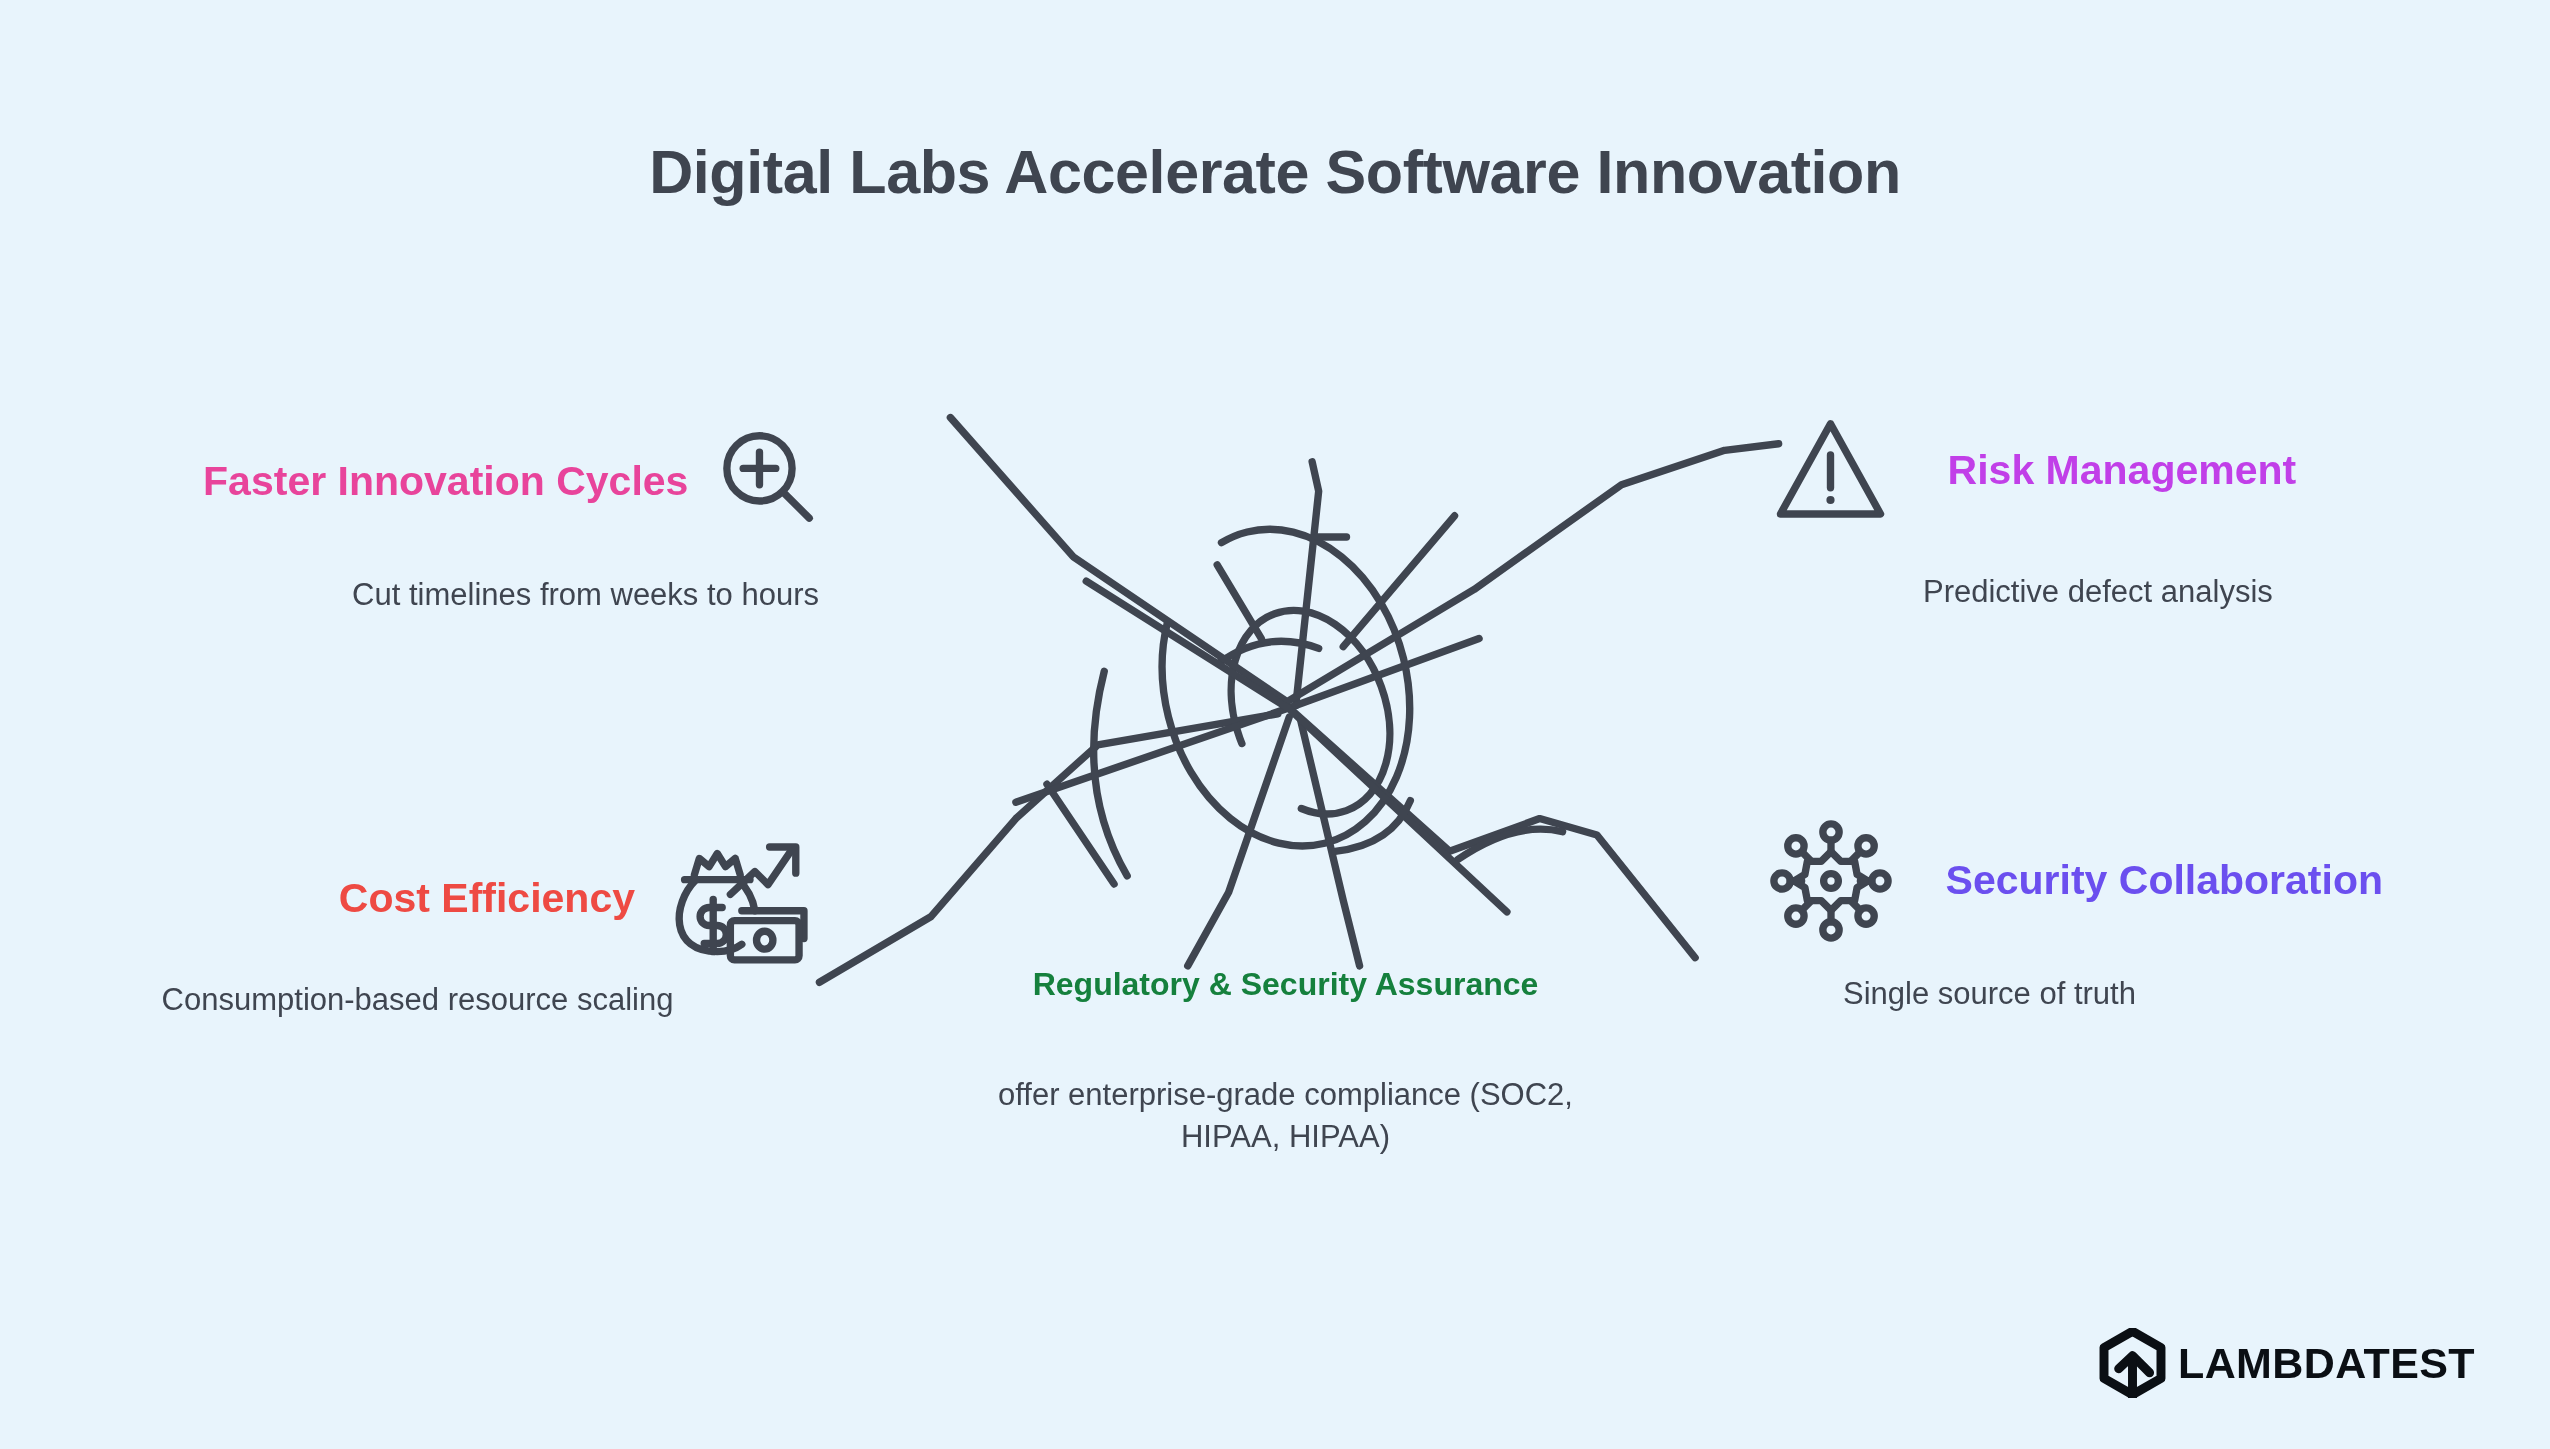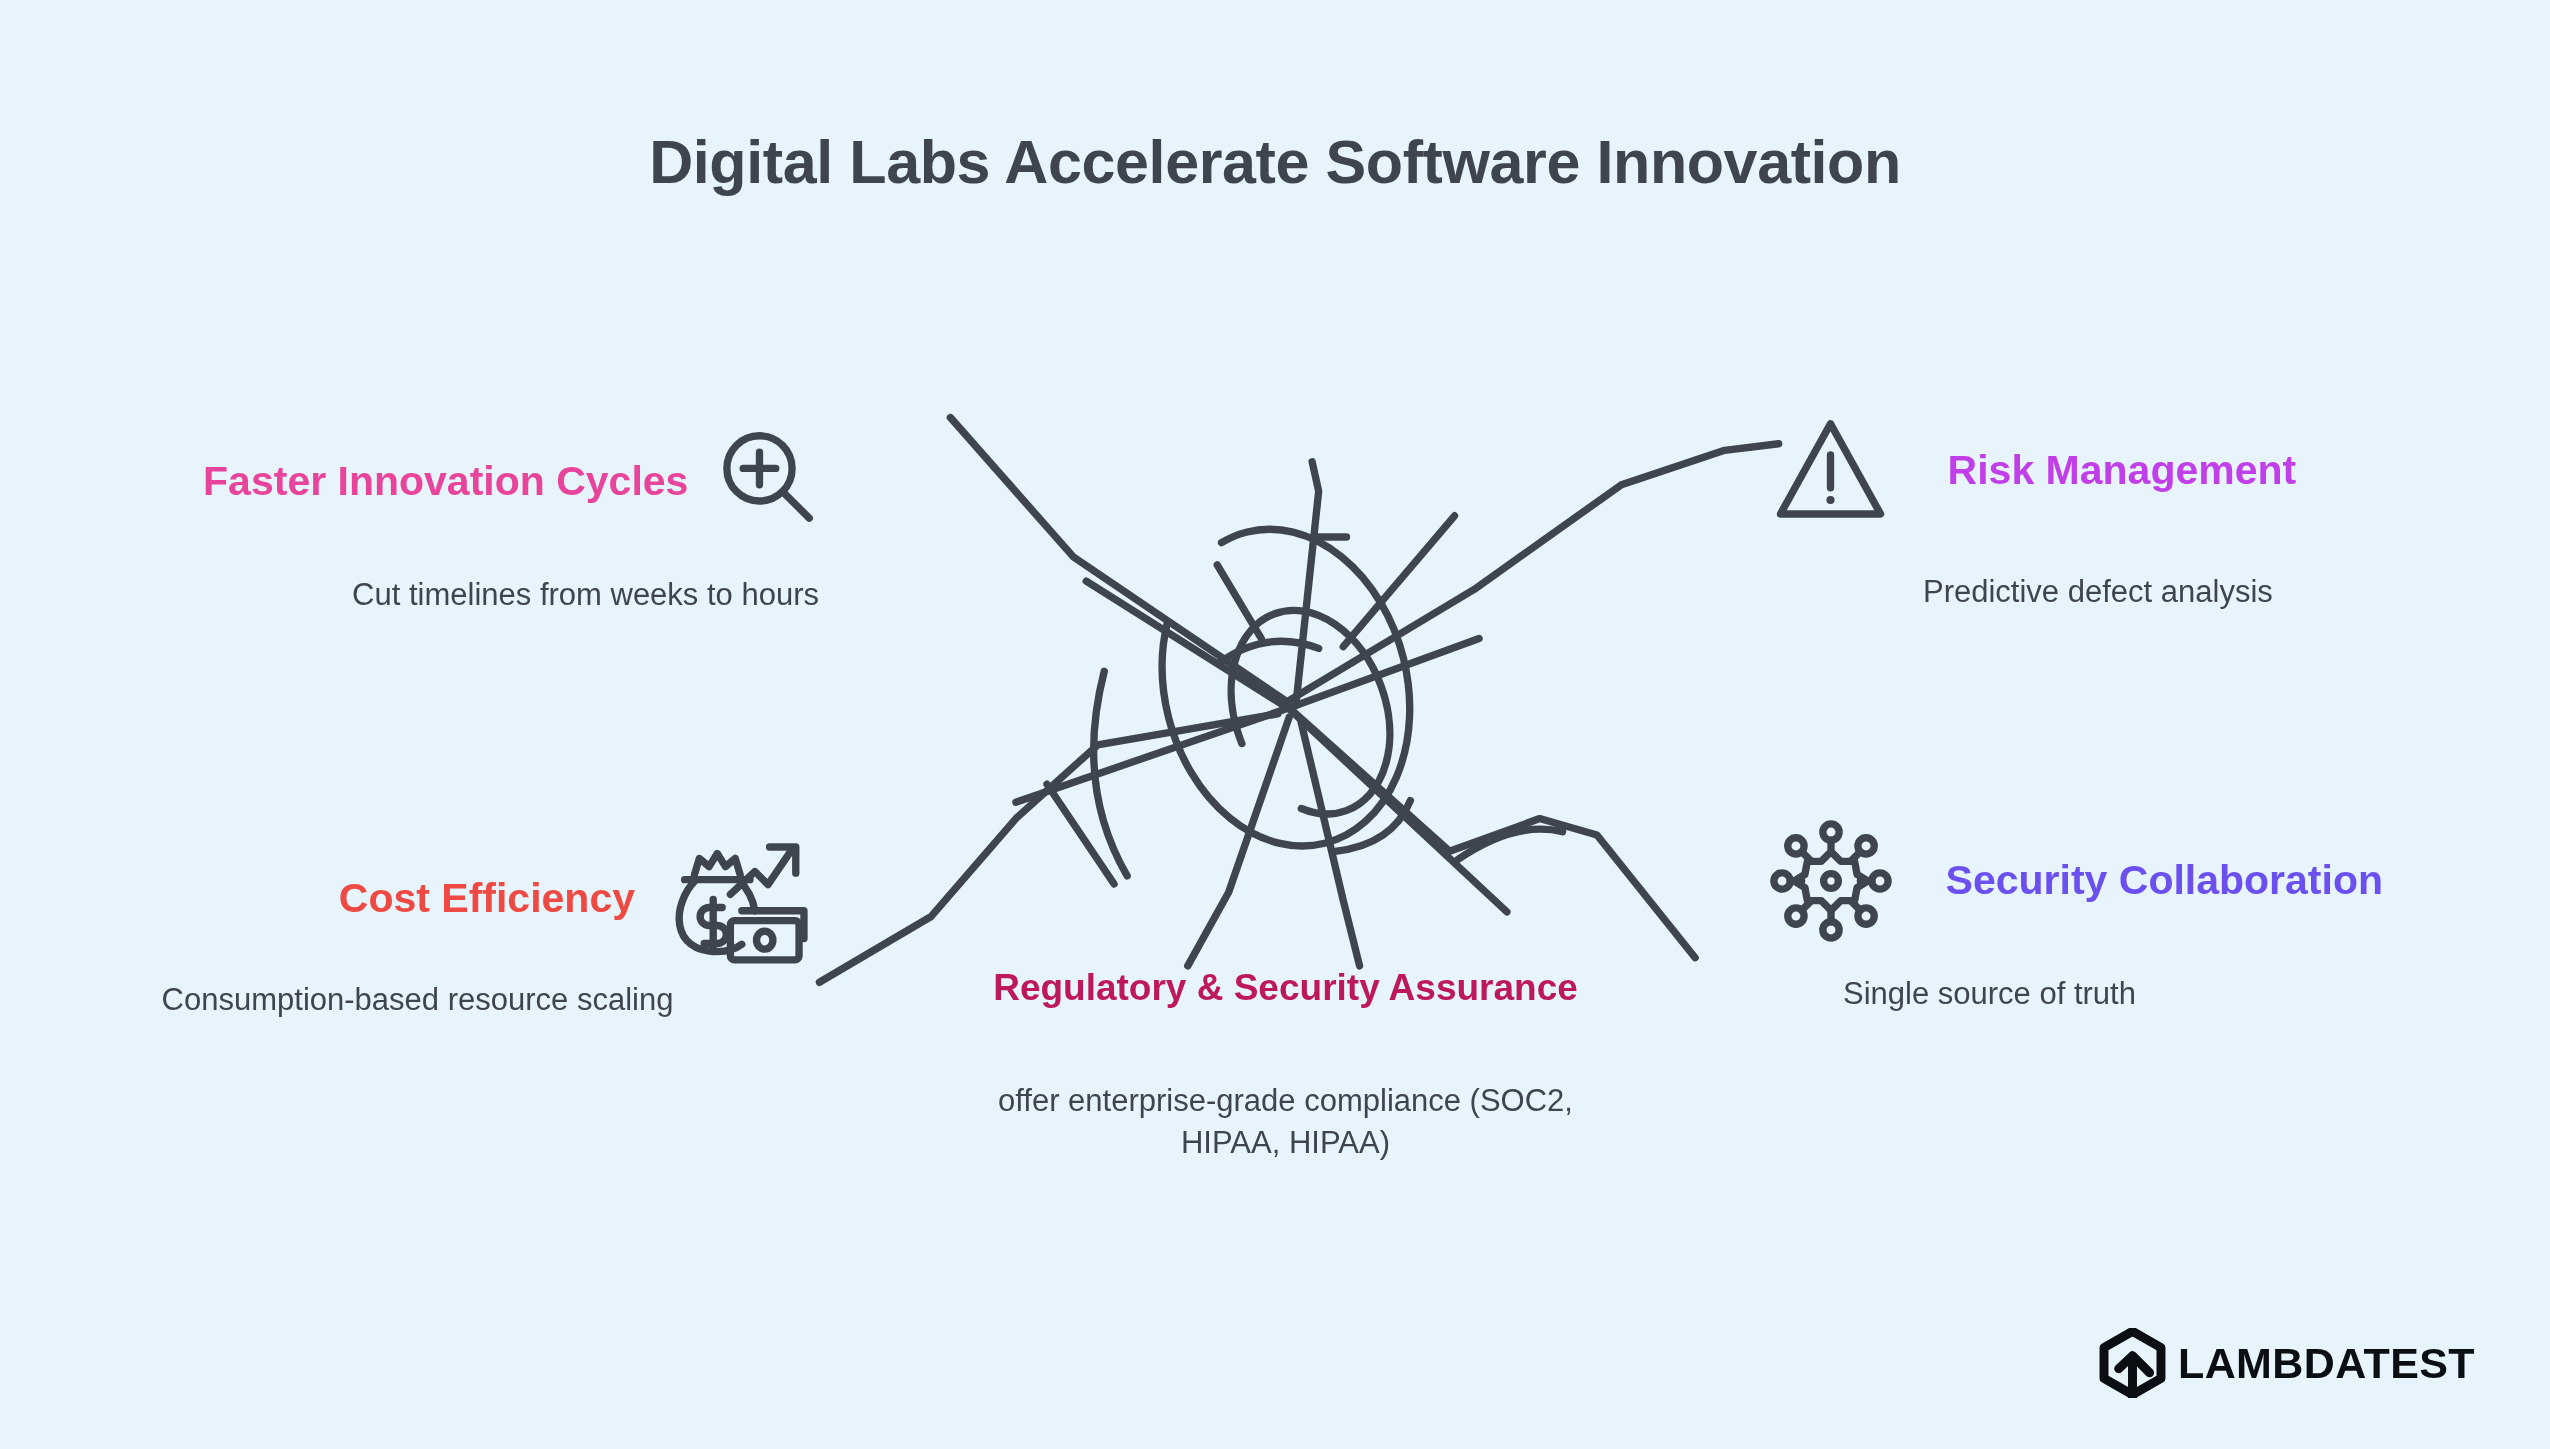--- a/index.html
+++ b/index.html
@@ -19,21 +19,21 @@
   #stage {
     position: absolute;
     inset: 0;
     width: 2550px;
     height: 1450px;
   }
 
   
   #page-title {
     position: absolute;
-    top: 127px;
+    top: 137px;
     left: 0;
     width: 2550px;
     text-align: center;
     font-size: 61px;
     font-weight: 700;
     color: #3f4550;
     letter-spacing: -0.4px;
   }
 
   
@@ -105,23 +105,23 @@
 
   
   #center-block {
     position: absolute;
     left: 925px;
     top: 966px;
     width: 721px;
     text-align: center;
   }
   #center-title {
-    font-size: 37px;
+    font-size: 32px;
     font-weight: 700;
-    color: #be185d;
+    color: #15803d;
     line-height: 1.18;
   }
   #center-desc {
     margin-top: 70px;
     font-size: 31px;
     color: #3f4550;
     line-height: 1.35;
     padding: 0 57px;
   }
 

